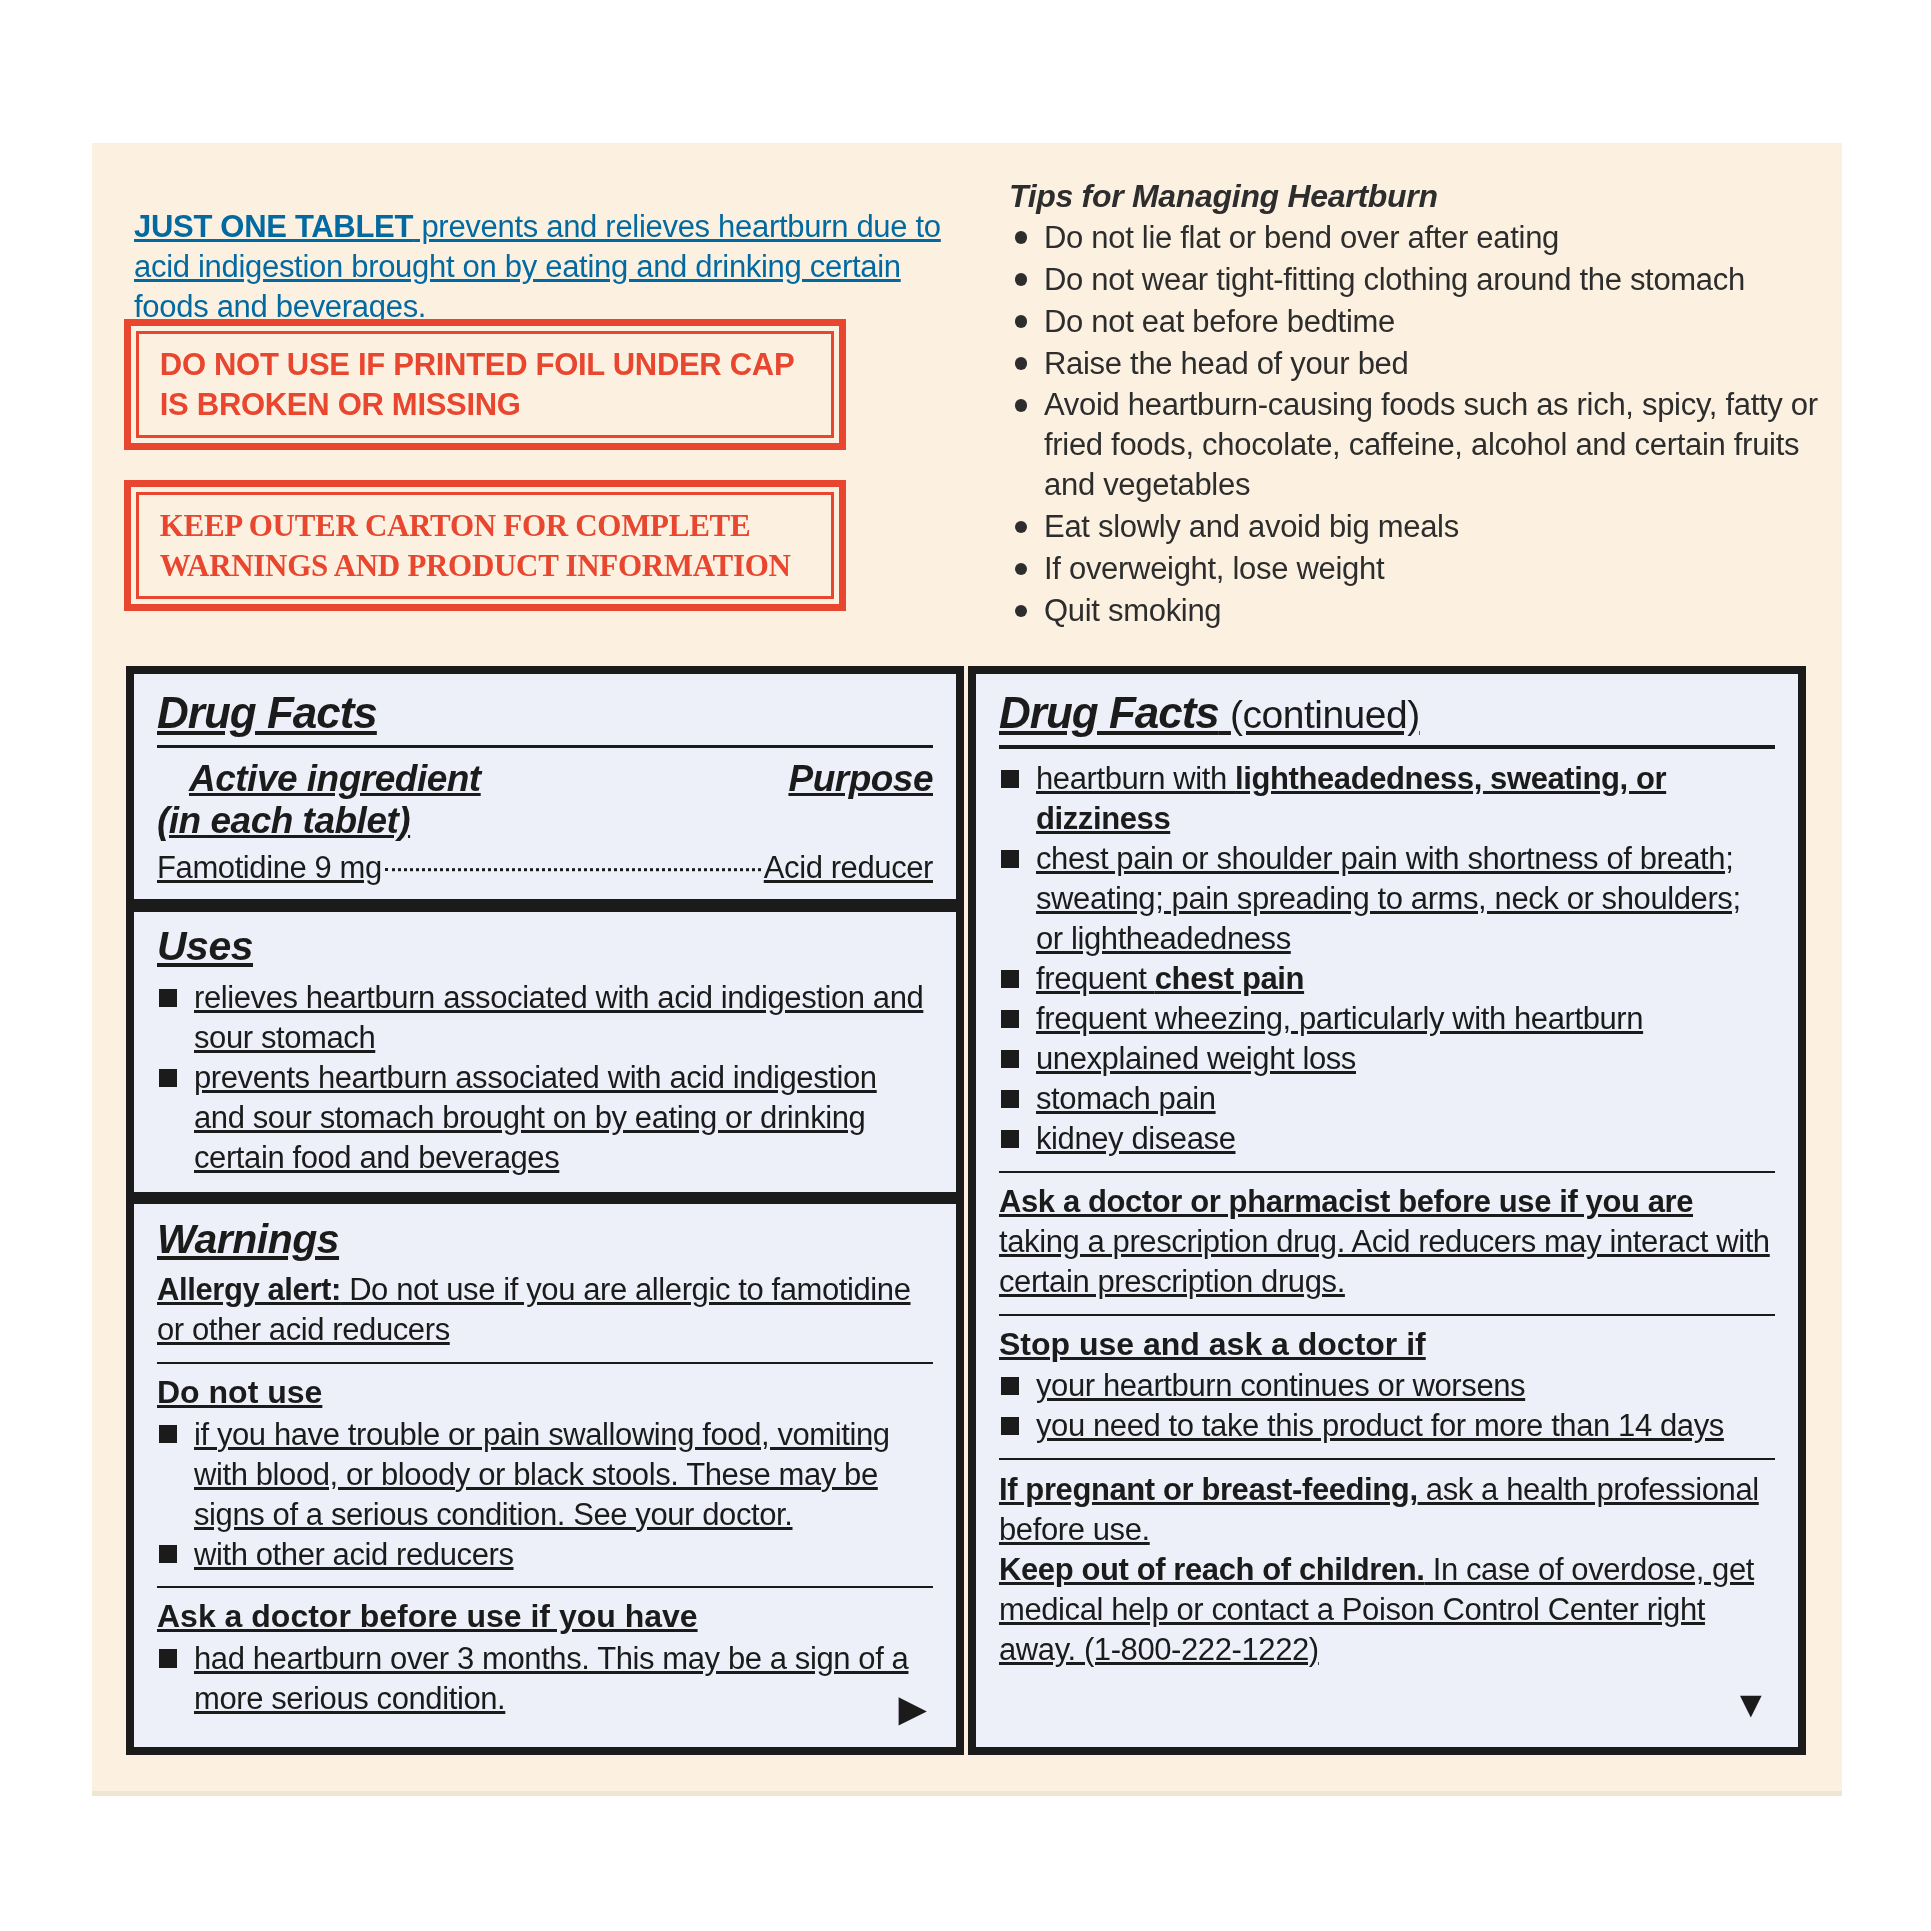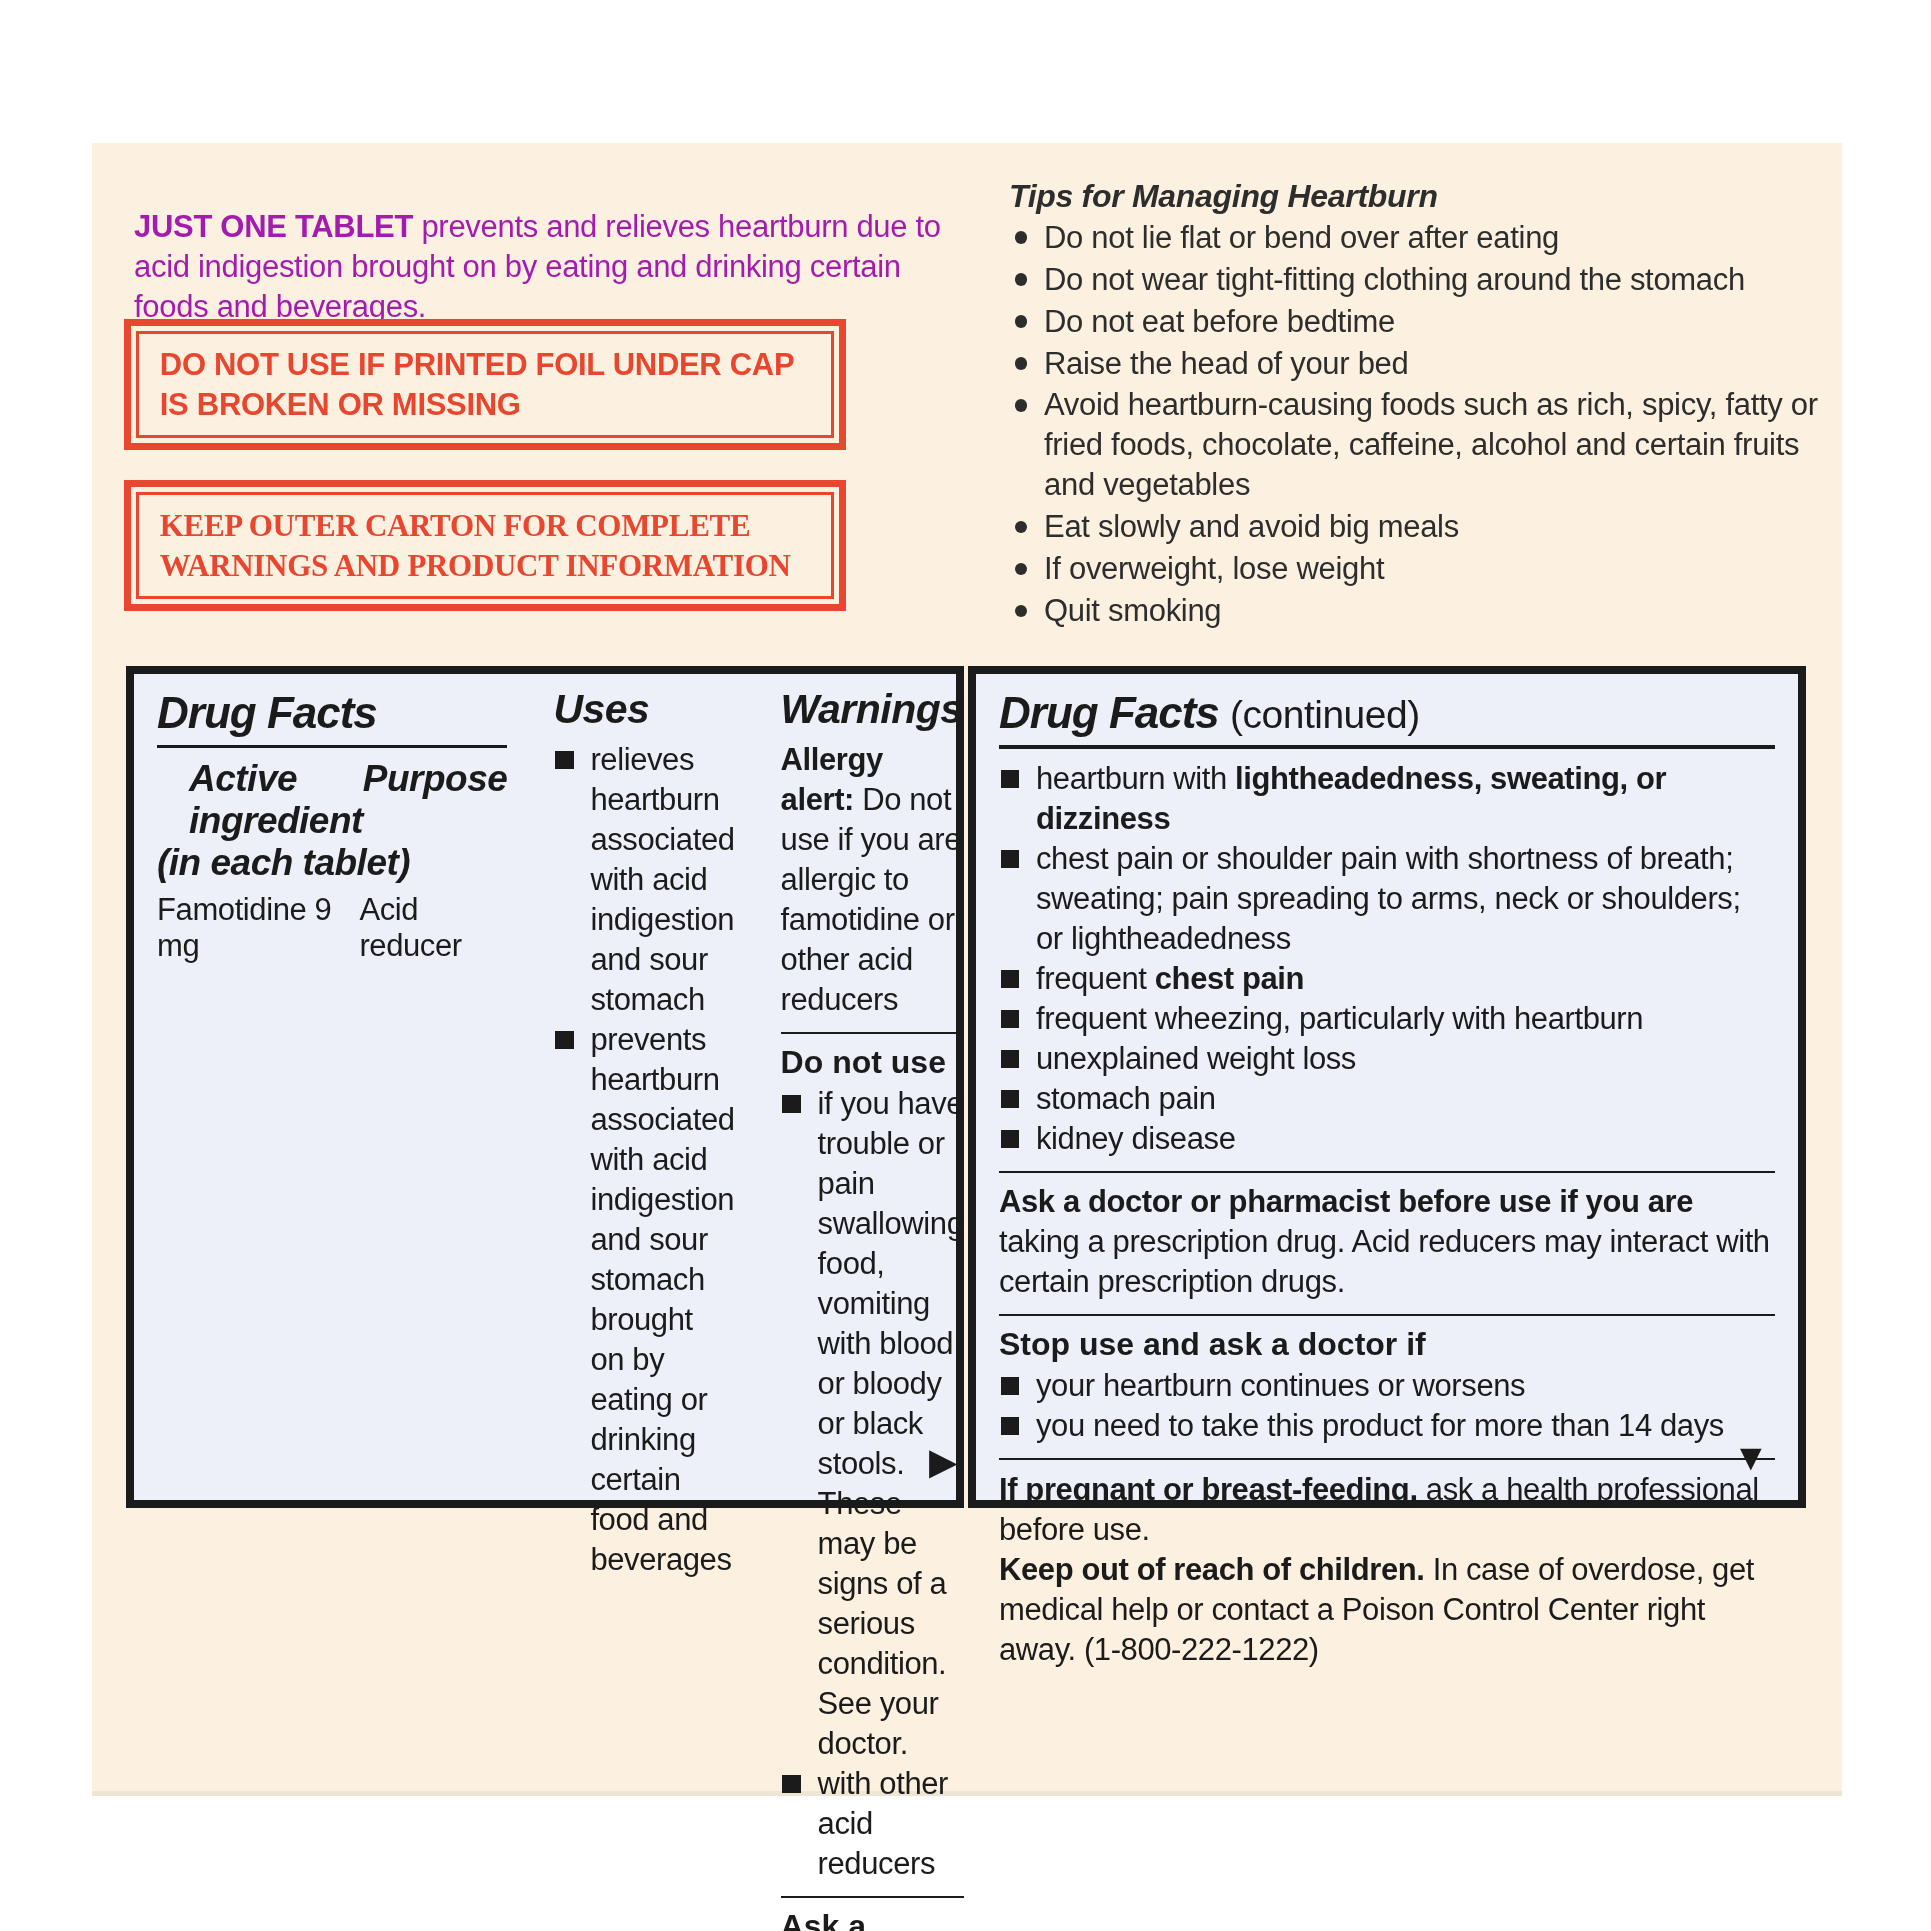--- a/index.html
+++ b/index.html
@@ -13,22 +13,23 @@
     position: absolute;
     left: 92px; top: 143px;
     width: 1750px; height: 1653px;
     background: #fcf1e0;
     border-bottom: 5.8px solid #efe5d3;
     box-sizing: border-box;
   }
   
   .intro {
     position: absolute; left: 42px; top: 33px; width: 807px;
-    font-size: 31px; line-height: 40px; color: #a21caf;
+    font-size: 31px; line-height: 40px; color: #0369a1;
     letter-spacing: -0.3px;
+    text-decoration: underline;
   }
   .intro .b, .b { font-weight: bold; }
   
   .redbox {
     position: absolute; left: 32px; width: 722px; height: 131px;
     border: 7.7px solid #e8462f; box-sizing: border-box;
   }
   .redbox-inner {
     position: absolute; left: 4.8px; top: 4.8px; right: 4.8px; bottom: 4.8px;
     border: 3.9px solid #e8462f;
@@ -47,23 +48,23 @@
   }
   .tips-title { font-weight: bold; font-style: italic; font-size: 32px; margin: 0 0 1.9px 0; }
   .tips ul { list-style: none; margin: 0; padding: 0; }
   .tips li { position: relative; padding-left: 35px; margin: 0 0 1.9px 0; }
   .tips li::before {
     content: ""; position: absolute; left: 5.8px; top: 13.5px;
     width: 12.6px; height: 12.6px; border-radius: 50%; background: #2d2d2d;
   }
   
   .panel {
-    position: absolute; top: 523px; width: 838px; height: 842px;
+    position: absolute; top: 523px; width: 838px; height: 1089px;
     background: #eef0f9; border: 8.7px solid #1b1b1b; box-sizing: border-box;
-    color: #1b1b1b; display: flex; flex-direction: row;
+    color: #1b1b1b; display: flex; flex-direction: column; text-decoration: underline;
   }
   .panel-left  { left: 34px; }
   .panel-right { left: 876px; }
   .section { padding: 9.7px 23px 13.5px 23px; }
   .section.grow { flex: 1; position: relative; }
   .black-band { height: 12.6px; background: #1b1b1b; flex: none; }
   .df-title { font-size: 44px; font-weight: bold; font-style: italic; letter-spacing: -1px; margin: 3.9px 0 7.7px 0; }
   .df-title .cont { font-weight: normal; font-style: normal; font-size: 39px; letter-spacing: -0.5px; }
   .rule-heavy { border-top: 4.8px solid #1b1b1b; margin: 0 0 9.7px 0; }
   .rule-mid   { border-top: 3.9px solid #1b1b1b; margin: 0 0 9.7px 0; }

